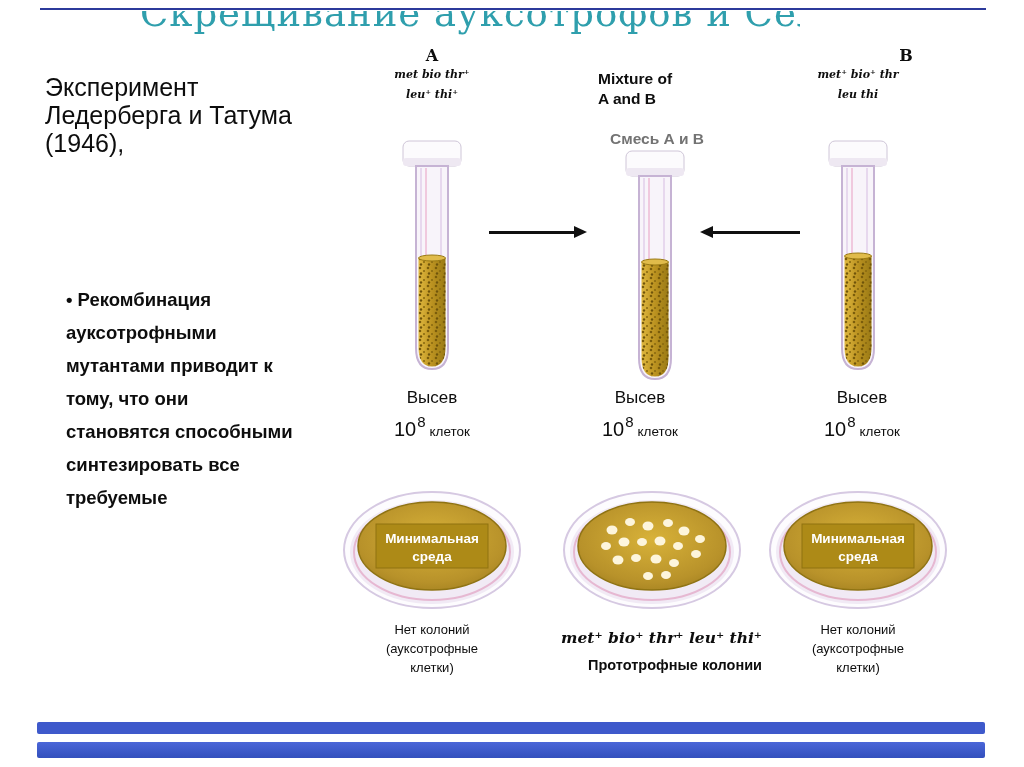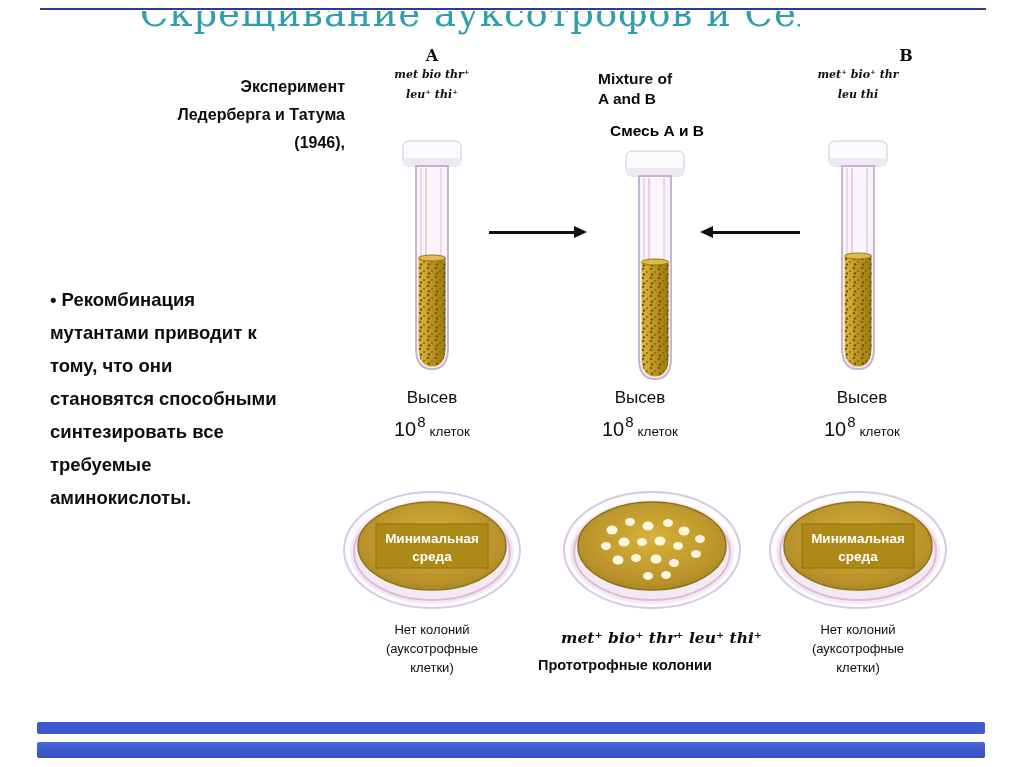--- a/index.html
+++ b/index.html
@@ -11,36 +11,36 @@
 
   
   .top-line{left:40px;top:8px;width:946px;height:2px;background:#2c3a9b;}
   .clipped-title{left:140px;top:11px;width:660px;height:33px;overflow:hidden;}
   .clipped-title-text{
     font-family:"DejaVu Serif",serif;font-size:37px;color:#2f9fad;
     margin-top:-19px;white-space:nowrap;letter-spacing:1px;
   }
 
   
-  .heading{left:45px;top:73px;width:300px;text-align:right;font-weight:bold;
-    font-size:16px;line-height:28px;}
+  .heading{left:45px;top:73px;width:300px;text-align:left;font-weight:normal;
+    font-size:25px;line-height:28px;}
   .heading em{font-style:italic;}
-  .bullet{left:50px;top:283px;width:310px;font-weight:bold;font-size:18.5px;line-height:33px;}
+  .bullet{left:66px;top:283px;width:310px;font-weight:bold;font-size:18.5px;line-height:33px;}
 
   
   .serifb{font-family:"DejaVu Serif",serif;font-weight:bold;}
   .strain-label-a{left:392px;top:46px;width:80px;text-align:center;font-size:16px;}
   .strain-label-b{left:876px;top:46px;width:60px;text-align:center;font-size:16px;}
   .genotype{font-family:"DejaVu Serif",serif;font-weight:bold;font-style:italic;
     font-size:11px;line-height:20px;text-align:center;}
   .genotype-a{left:355px;top:65px;width:154px;}
   .genotype-b{left:781px;top:65px;width:154px;}
   .mix-en{left:598px;top:69px;width:120px;font-weight:bold;font-size:15.5px;line-height:20px;}
-  .mix-ru{left:592px;top:122px;width:130px;text-align:center;font-weight:bold;
-    font-size:15.5px;color:#000000;}
+  .mix-ru{left:592px;top:130px;width:130px;text-align:center;font-weight:bold;
+    font-size:15.5px;color:#737373;}
 
   
   .tube-a{left:394px;top:140px;}
   .tube-mix{left:617px;top:150px;}
   .tube-b{left:820px;top:140px;}
 
   
   .arrow{height:3px;background:#101010;top:231px;}
   .arrow-right{left:489px;width:86px;}
   .arrow-right::after{content:"";position:absolute;right:-12px;top:-5px;
@@ -64,21 +64,21 @@
   .dish-mix{left:560px;top:486px;}
   .dish-b{left:766px;top:486px;}
   .dish-label-text{font-family:"Liberation Sans",sans-serif;font-weight:bold;}
 
   
   .result{width:160px;text-align:center;font-size:13px;line-height:19px;}
   .result-a{left:352px;top:620px;}
   .result-b{left:778px;top:620px;}
   .mix-genotype{left:538px;top:628px;width:224px;text-align:right;
     font-family:"DejaVu Serif",serif;font-weight:bold;font-style:italic;font-size:15.5px;}
-  .mix-caption{left:538px;top:657px;width:224px;text-align:left;font-weight:bold;font-size:14.5px;}
+  .mix-caption{left:538px;top:657px;width:224px;text-align:right;font-weight:bold;font-size:14.5px;}
 
   
   .bar-top{left:37px;top:722px;width:948px;height:12px;background:#3e59cb;border-radius:2px;}
   .bar-bottom{left:37px;top:742px;width:948px;height:16px;
     background:linear-gradient(#4a66d8,#3350bd);border-radius:2px;}
 </style>
 </head>
 <body>
 
 <svg width="0" height="0" style="position:absolute" aria-hidden="true">
@@ -107,26 +107,26 @@
 </div>
 
 <div class="abs heading">
   <div>Эксперимент</div>
   <div>Ледерберга и Татума</div>
   <div>(1946),</div>
 </div>
 
 <div class="abs bullet">
   <div>• Рекомбинация</div>
+  <div>ауксотрофными</div>
   <div>мутантами приводит к</div>
   <div>тому, что они</div>
   <div>становятся способными</div>
   <div>синтезировать все</div>
   <div>требуемые</div>
-  <div>аминокислоты.</div>
 </div>
 
 <div class="abs serifb strain-label-a">A</div>
 <div class="abs genotype genotype-a">
   <div>met bio thr⁺</div>
   <div>leu⁺ thi⁺</div>
 </div>
 
 <div class="abs mix-en">
   <div>Mixture of</div>

